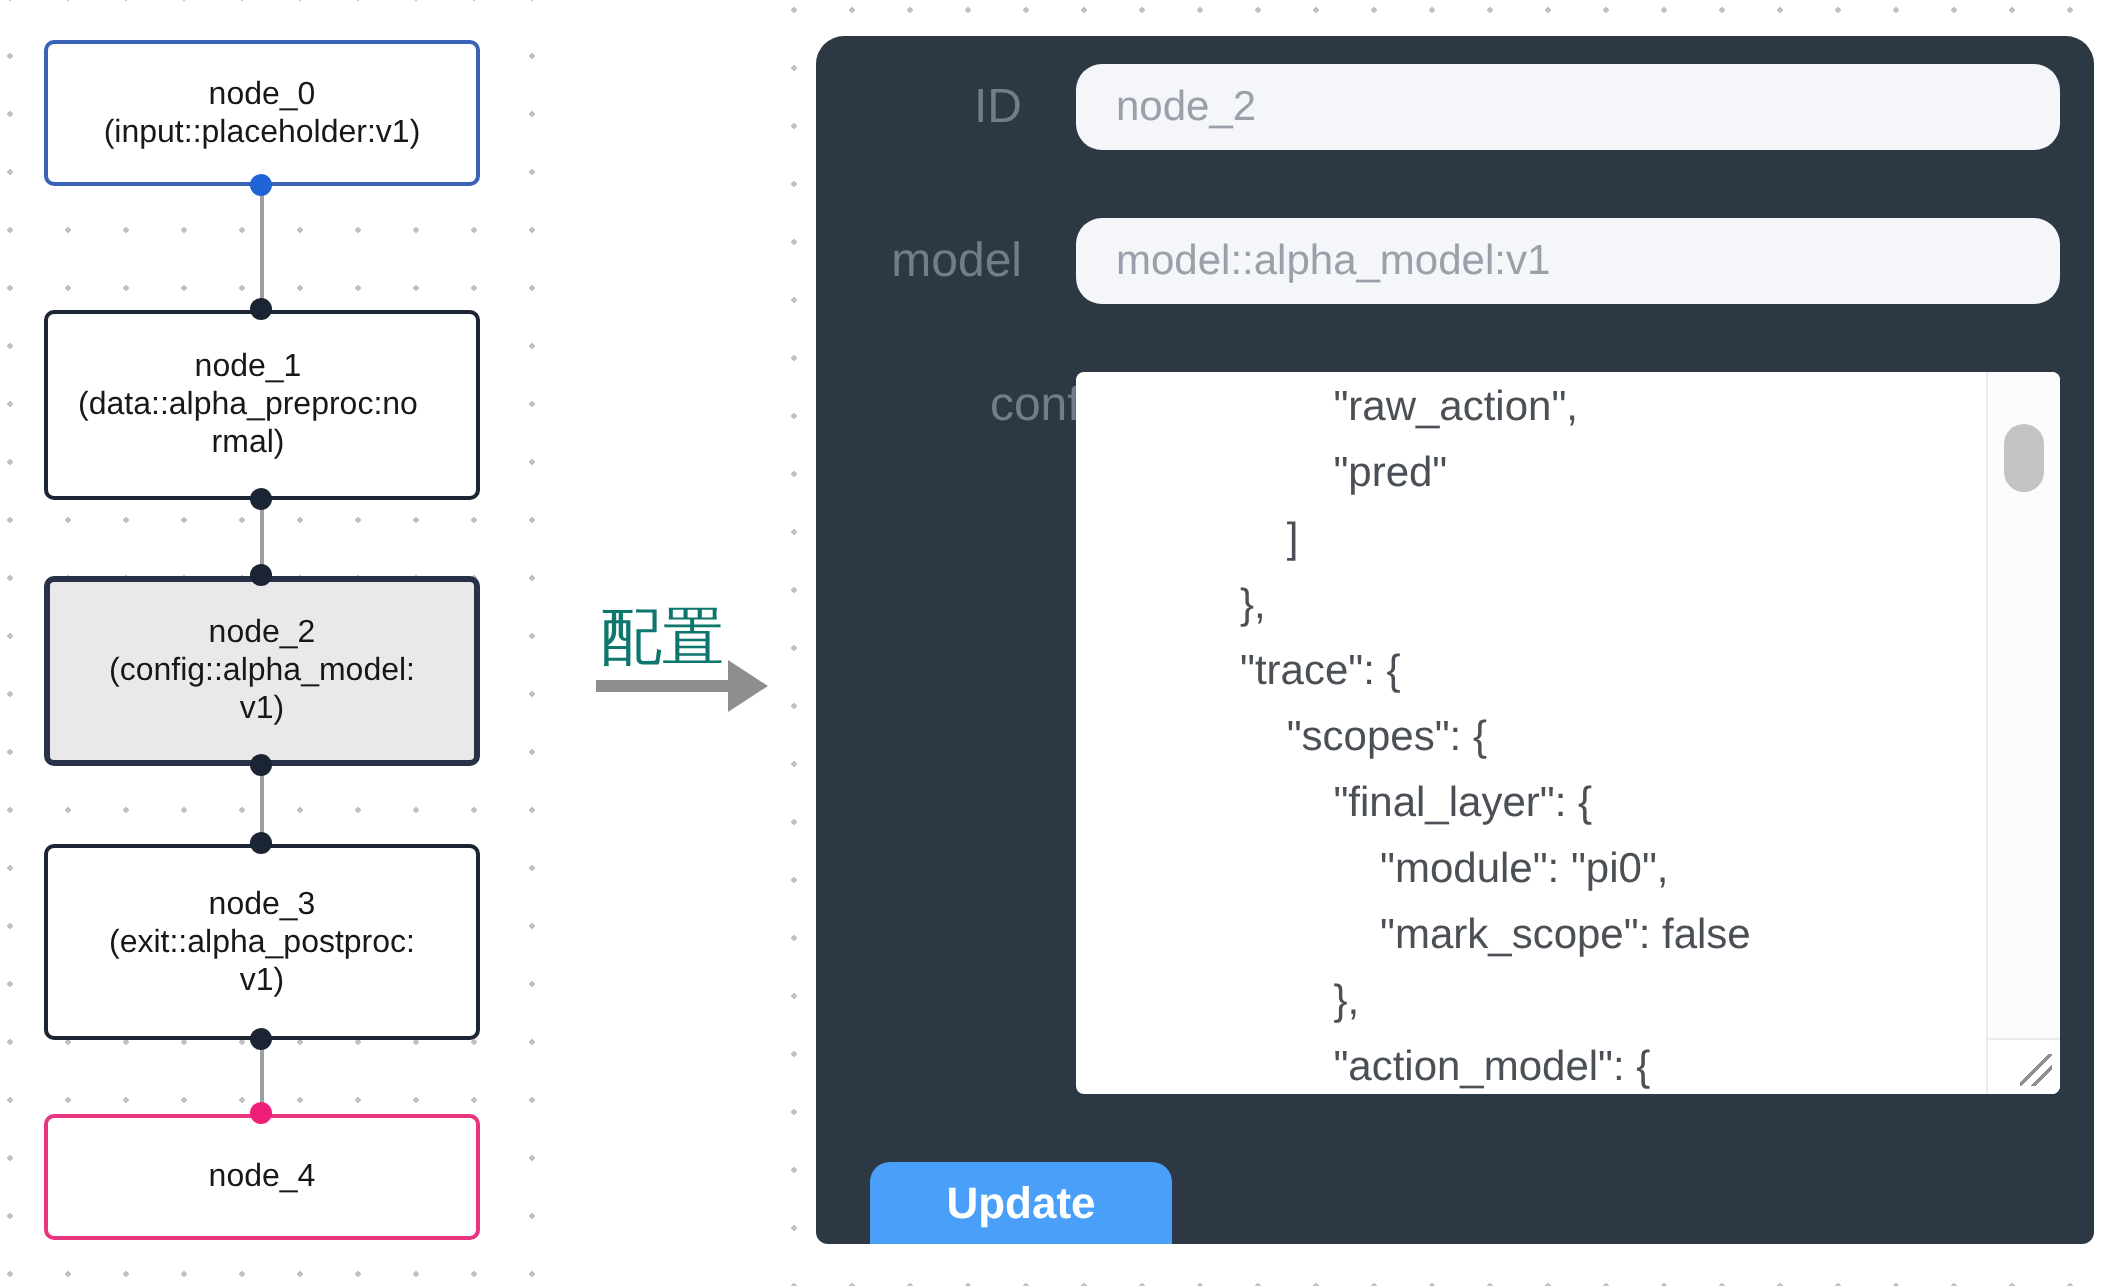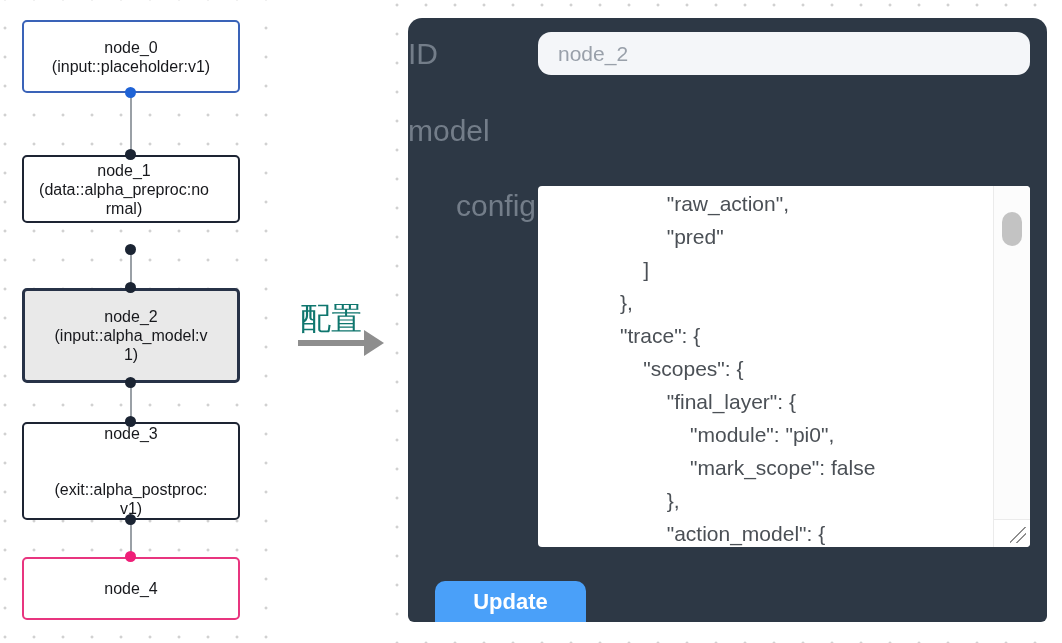--- a/index.html
+++ b/index.html
@@ -11,42 +11,42 @@
   .dots-left{left:0;top:0;width:276px;height:643px;background-position:-9.5px 13.5px;}
   .dots-right{left:386px;top:0;width:676px;height:643px;background-position:-3.5px -9.5px;}
 
   
   .node{position:absolute;left:22px;width:218px;background:#fff;border:2px solid #1d2433;border-radius:5px;
         display:flex;flex-direction:column;align-items:center;justify-content:center;z-index:1;
         font-size:16px;line-height:19px;color:#17181c;text-align:center;padding:0 27px;}
   .node-title{white-space:nowrap;}
   .node-subtitle{word-break:break-all;width:100%;}
   .n0{top:20px;height:73px;border-color:#3a63b8;}
-  .n1{top:155px;height:68px;padding-left:13px;}
+  .n1{top:155px;height:95px;padding-left:13px;}
   .n2{top:288px;height:95px;border:3px solid #273247;background:#e9e9e9;}
-  .n3{top:422px;height:98px;justify-content:space-between;}
+  .n3{top:422px;height:98px;}
   .n4{top:557px;height:63px;border-color:#e8357f;}
 
   .edge{position:absolute;left:130px;width:2px;background:#9aa0a6;z-index:1;}
   .e1{top:93px;height:62px;} .e2{top:250px;height:38px;} .e3{top:383px;height:39px;} .e4{top:520px;height:37px;}
 
   .port{position:absolute;left:125px;width:11px;height:11px;border-radius:50%;background:#1b2433;z-index:2;}
   .p0o{top:87px;background:#1f63d6;} .p1i{top:149px;} .p1o{top:244px;} .p2i{top:282px;} .p2o{top:377px;}
   .p3i{top:416px;} .p3o{top:514px;} .p4i{top:551px;background:#ef1f78;}
 
   
   .annot-label{position:absolute;left:296px;top:298px;width:70px;text-align:center;font-size:31px;color:#0f766e;z-index:1;}
   .arrow-shaft{position:absolute;left:298px;top:340px;width:68px;height:6px;background:#8e8e8e;z-index:1;}
   .arrow-head{position:absolute;left:364px;top:330px;width:0;height:0;border-top:13px solid transparent;
               border-bottom:13px solid transparent;border-left:20px solid #8e8e8e;z-index:1;}
 
   
   .panel{position:absolute;left:408px;top:18px;width:639px;height:604px;background:#2d3845;
          border-radius:14px 14px 6px 6px;overflow:hidden;z-index:3;}
-  .field-label{position:absolute;left:0;width:103px;font-size:30px;color:#737d89;}
+  .field-label{position:absolute;left:0;width:103px;text-align:right;font-size:24px;color:#737d89;}
   .lbl-id{top:14px;height:43px;line-height:43px;}
   .lbl-type{top:91px;height:43px;line-height:43px;}
   .lbl-config{top:171px;margin-left:48px;}
   .input{position:absolute;left:130px;width:492px;height:43px;background:#f4f6f9;border-radius:13px;
          font-size:21px;color:#99a0aa;line-height:43px;padding-left:20px;overflow:hidden;white-space:nowrap;}
   .input-id{top:14px;} .input-type{top:91px;}
 
   .config-box{position:absolute;left:130px;top:168px;width:492px;height:361px;background:#ffffff;border-radius:4px;overflow:hidden;}
   .config-text{margin:0;padding:1px 44px 0 12px;font-family:"Liberation Sans","DejaVu Sans",sans-serif;
                font-size:21px;line-height:33px;color:#4b5056;white-space:pre;}
@@ -77,21 +77,21 @@
   <div class="node n0">
     <div class="node-title">node_0</div>
     <div class="node-subtitle">(input::placeholder:v1)</div>
   </div>
   <div class="node n1">
     <div class="node-title">node_1</div>
     <div class="node-subtitle">(data::alpha_preproc:normal)</div>
   </div>
   <div class="node n2">
     <div class="node-title">node_2</div>
-    <div class="node-subtitle">(input::alpha_model:v1)</div>
+    <div class="node-subtitle">(config::alpha_model:v1)</div>
   </div>
   <div class="node n3">
     <div class="node-title">node_3</div>
     <div class="node-subtitle">(exit::alpha_postproc:v1)</div>
   </div>
   <div class="node n4">
     <div class="node-title">node_4</div>
   </div>
 
   <div class="port p0o"></div>
@@ -107,20 +107,23 @@
   <div class="arrow-shaft"></div>
   <div class="arrow-head"></div>
 
   <div class="panel">
     <div class="field-label lbl-id">ID</div>
     <div class="input input-id">
       <span>node_2</span>
     </div>
 
     <div class="field-label lbl-type">model</div>
+    <div class="input input-type">
+      <span>model::alpha_model:v1</span>
+    </div>
 
     <div class="field-label lbl-config">config</div>
     <div class="config-box">
       <pre class="config-text">                    "raw_action",
                     "pred"
                 ]
             },
             "trace": {
                 "scopes": {
                     "final_layer": {

